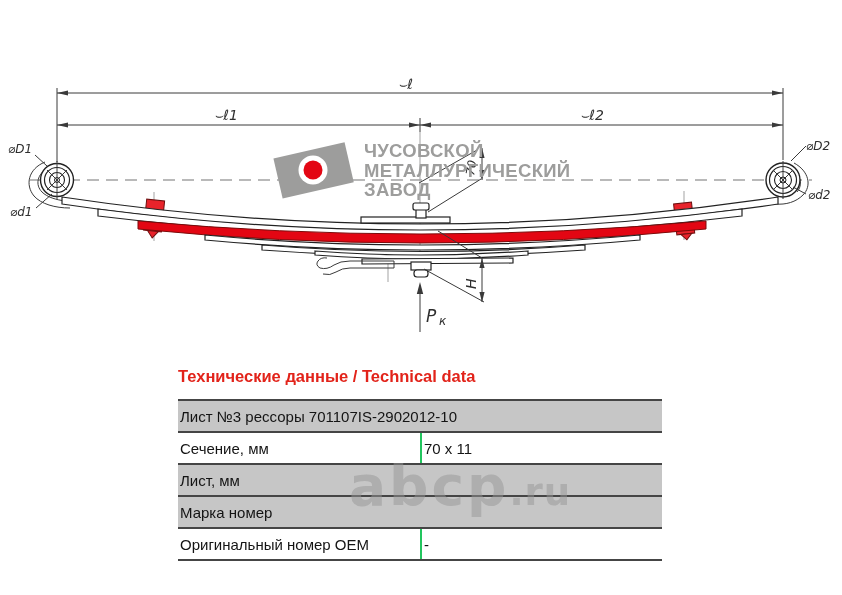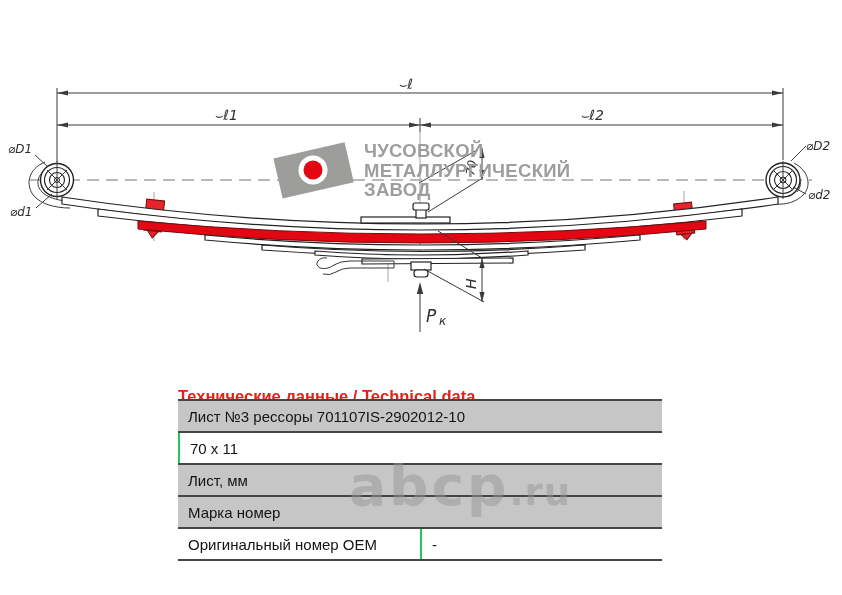--- a/index.html
+++ b/index.html
@@ -11,27 +11,27 @@
   .thinline{stroke:#3a3a3a;stroke-width:1;fill:none;}
   .leaf{fill:#ffffff;stroke:#222;stroke-width:1.2;}
   .redleaf{fill:#e30613;stroke:#7c0a0a;stroke-width:1;}
   .clamp{fill:#e8232b;stroke:#6e0e0e;stroke-width:1;}
   .grayline{stroke:#a3a3a3;stroke-width:1;fill:none;}
   .arrow{fill:#3a3a3a;stroke:none;}
   .dimtext{font-family:"DejaVu Sans",sans-serif;font-style:italic;font-size:14px;fill:#2e2e2e;}
   .dimtext-sm{font-family:"DejaVu Sans",sans-serif;font-style:italic;font-size:12px;fill:#2e2e2e;}
   .logotext{font-family:"Liberation Sans",sans-serif;font-weight:bold;font-size:18.5px;fill:#9d9d9c;letter-spacing:.3px;}
 
-  .tech-title{position:absolute;left:178px;top:387px;width:500px;
+  .tech-title{position:absolute;left:178px;top:367px;width:500px;
      font-size:16.5px;font-weight:bold;color:#e2231a;}
   .tbl{position:absolute;left:178px;top:399px;width:484px;border-top:2px solid #454545;
        font-size:15px;color:#141414;}
   .row{height:30px;border-bottom:2px solid #454545;display:flex;align-items:stretch;background:#fff;}
   .row.gray{background:#c6c6c6;}
-  .cell{display:flex;align-items:center;padding-left:10px;box-sizing:border-box;text-align:right;}
+  .cell{display:flex;align-items:center;padding-left:2px;box-sizing:border-box;text-align:right;}
   .c1{width:242px;}
   .c2{flex:1;border-left:2px solid #22c55e;}
   .chead{width:100%;}
 
   .watermark{position:absolute;left:349px;top:459px;pointer-events:none;
      font-family:"DejaVu Sans",sans-serif;font-weight:bold;color:rgba(150,150,150,.5);
      letter-spacing:3px;line-height:1;}
   .wm-main{font-size:55px;text-align:center;}
   .wm-suffix{font-size:37px;letter-spacing:1px;}
 </style>
@@ -184,20 +184,21 @@
   </g>
 </svg>
 
 <div class="tech-title">Технические данные / Technical data</div>
 
 <div class="tbl">
   <div class="row gray">
     <div class="cell chead">Лист №3 рессоры 701107IS-2902012-10</div>
   </div>
   <div class="row">
+    <div class="cell c1">Сечение, мм</div>
     <div class="cell c2">70 x 11</div>
   </div>
   <div class="row gray">
     <div class="cell c1">Лист, мм</div>
   </div>
   <div class="row gray">
     <div class="cell c1">Марка номер</div>
   </div>
   <div class="row">
     <div class="cell c1">Оригинальный номер OEM</div>

